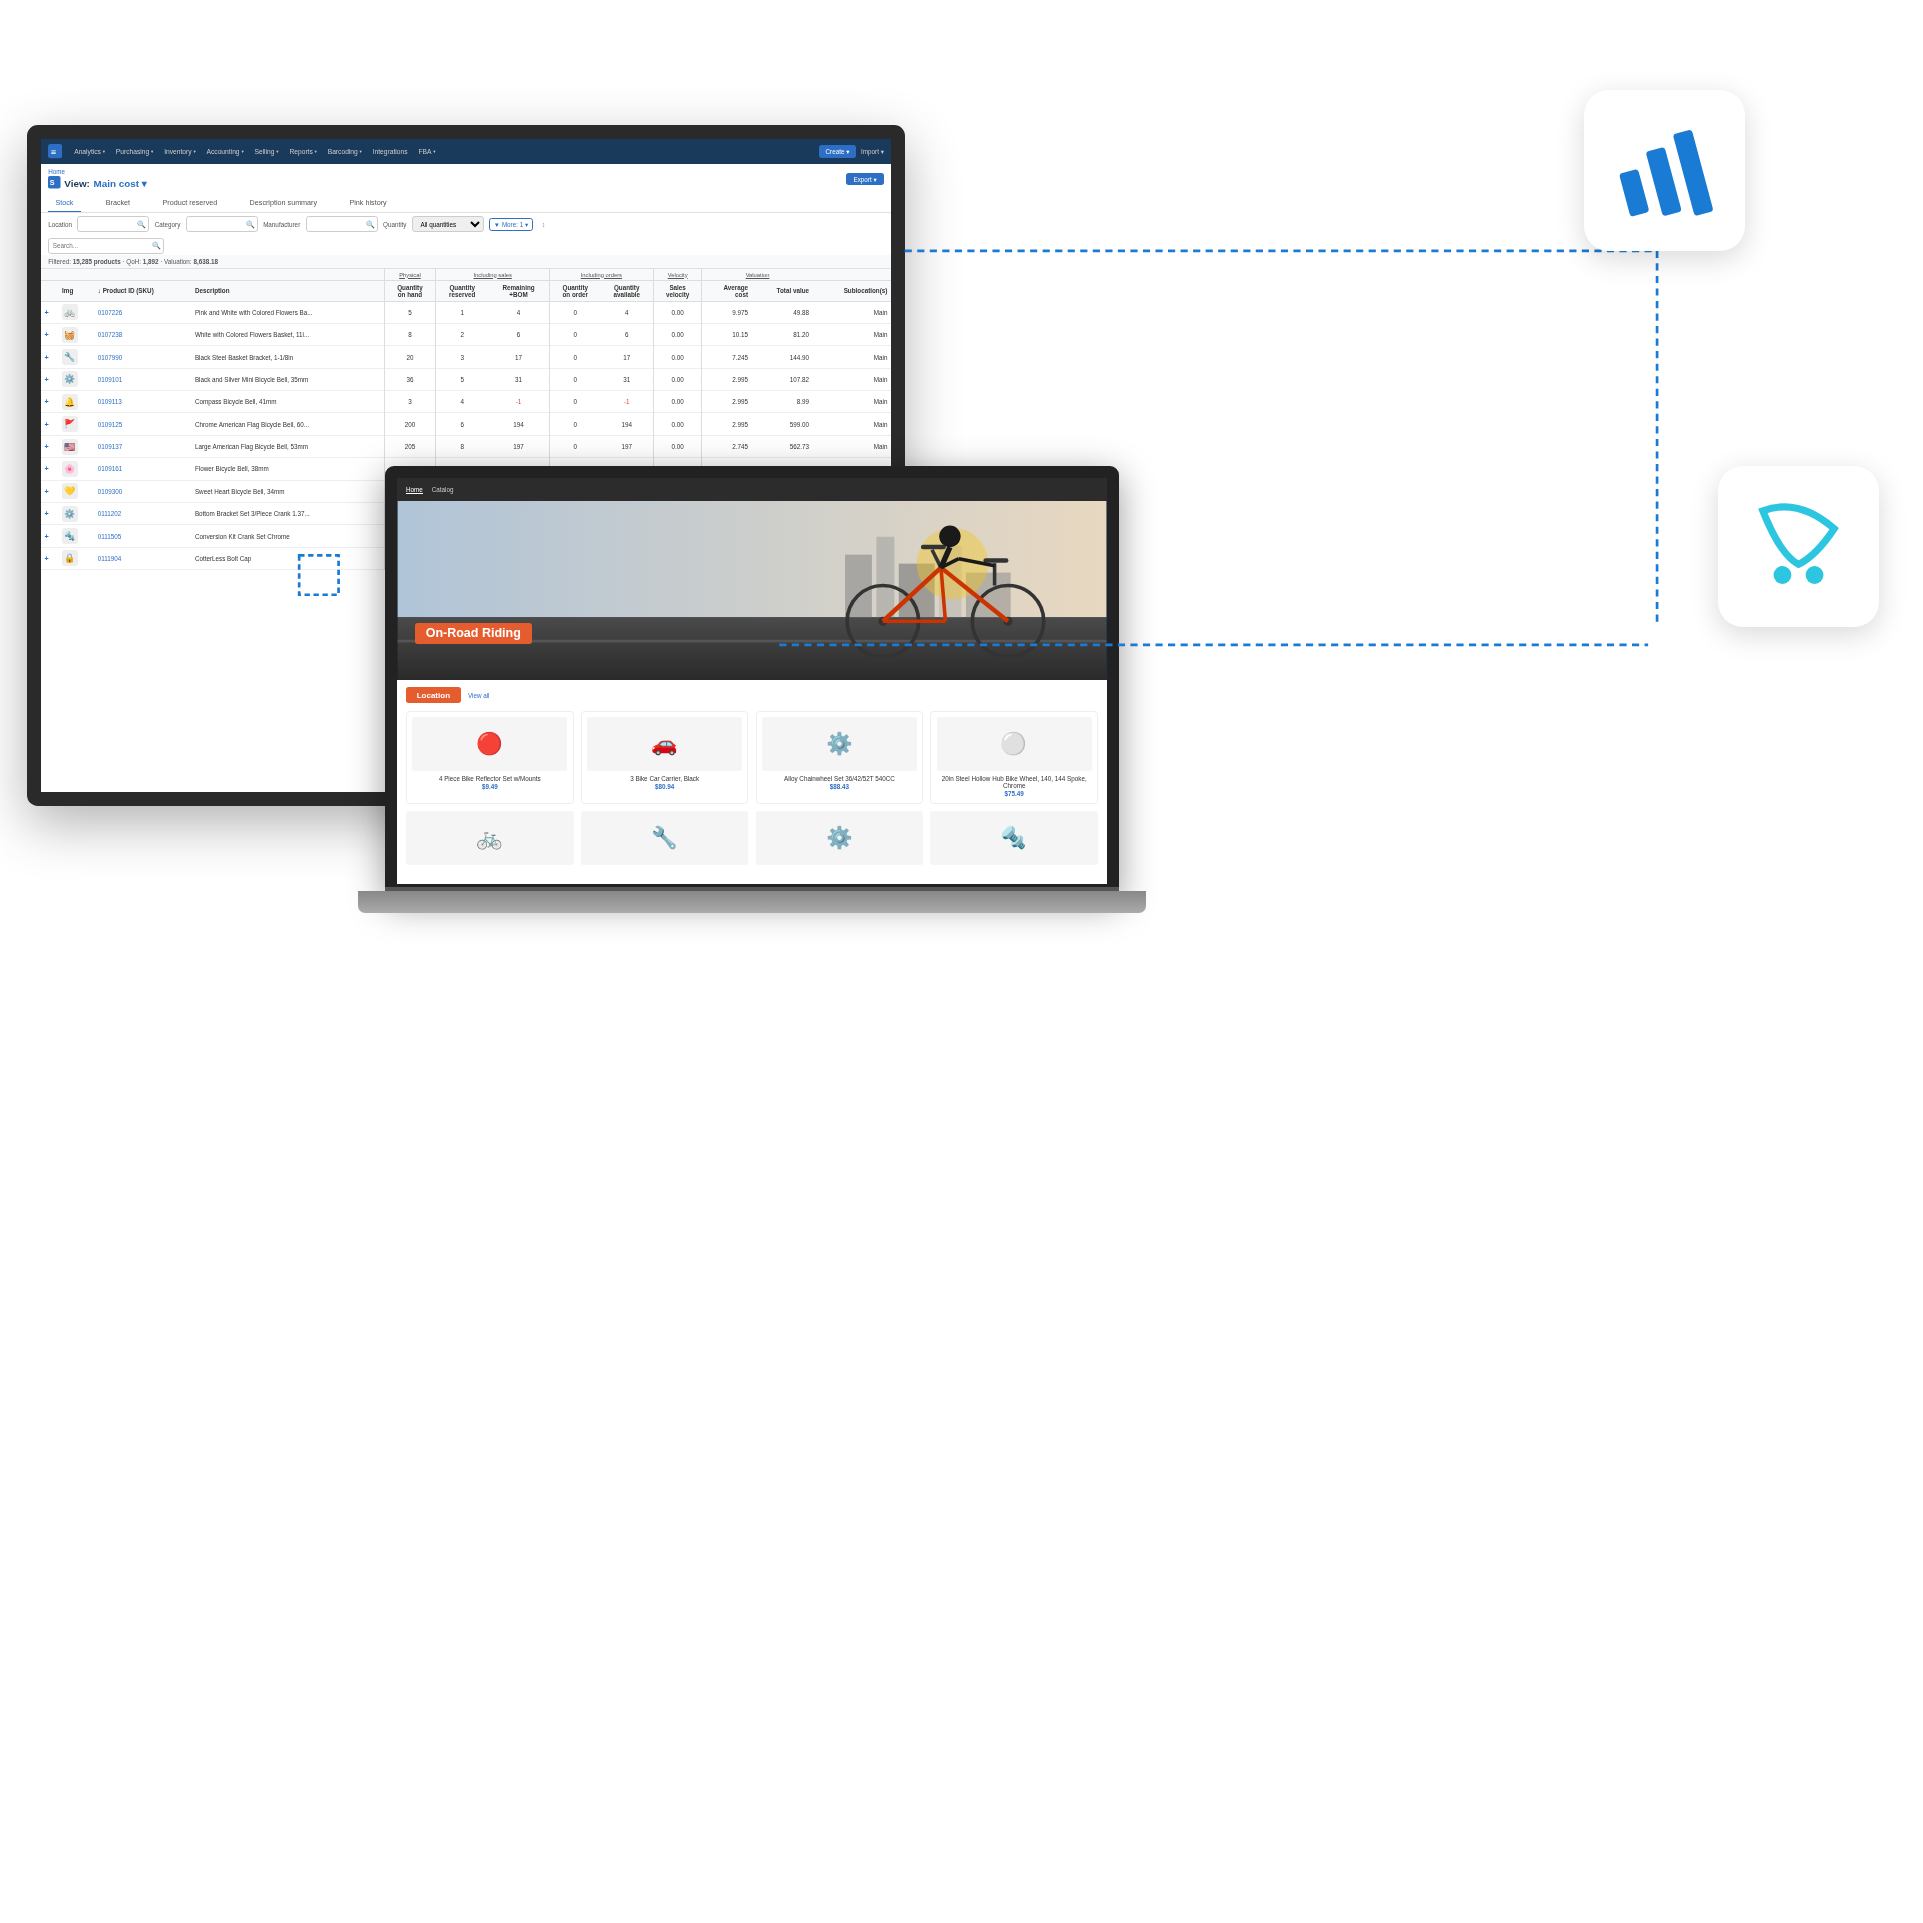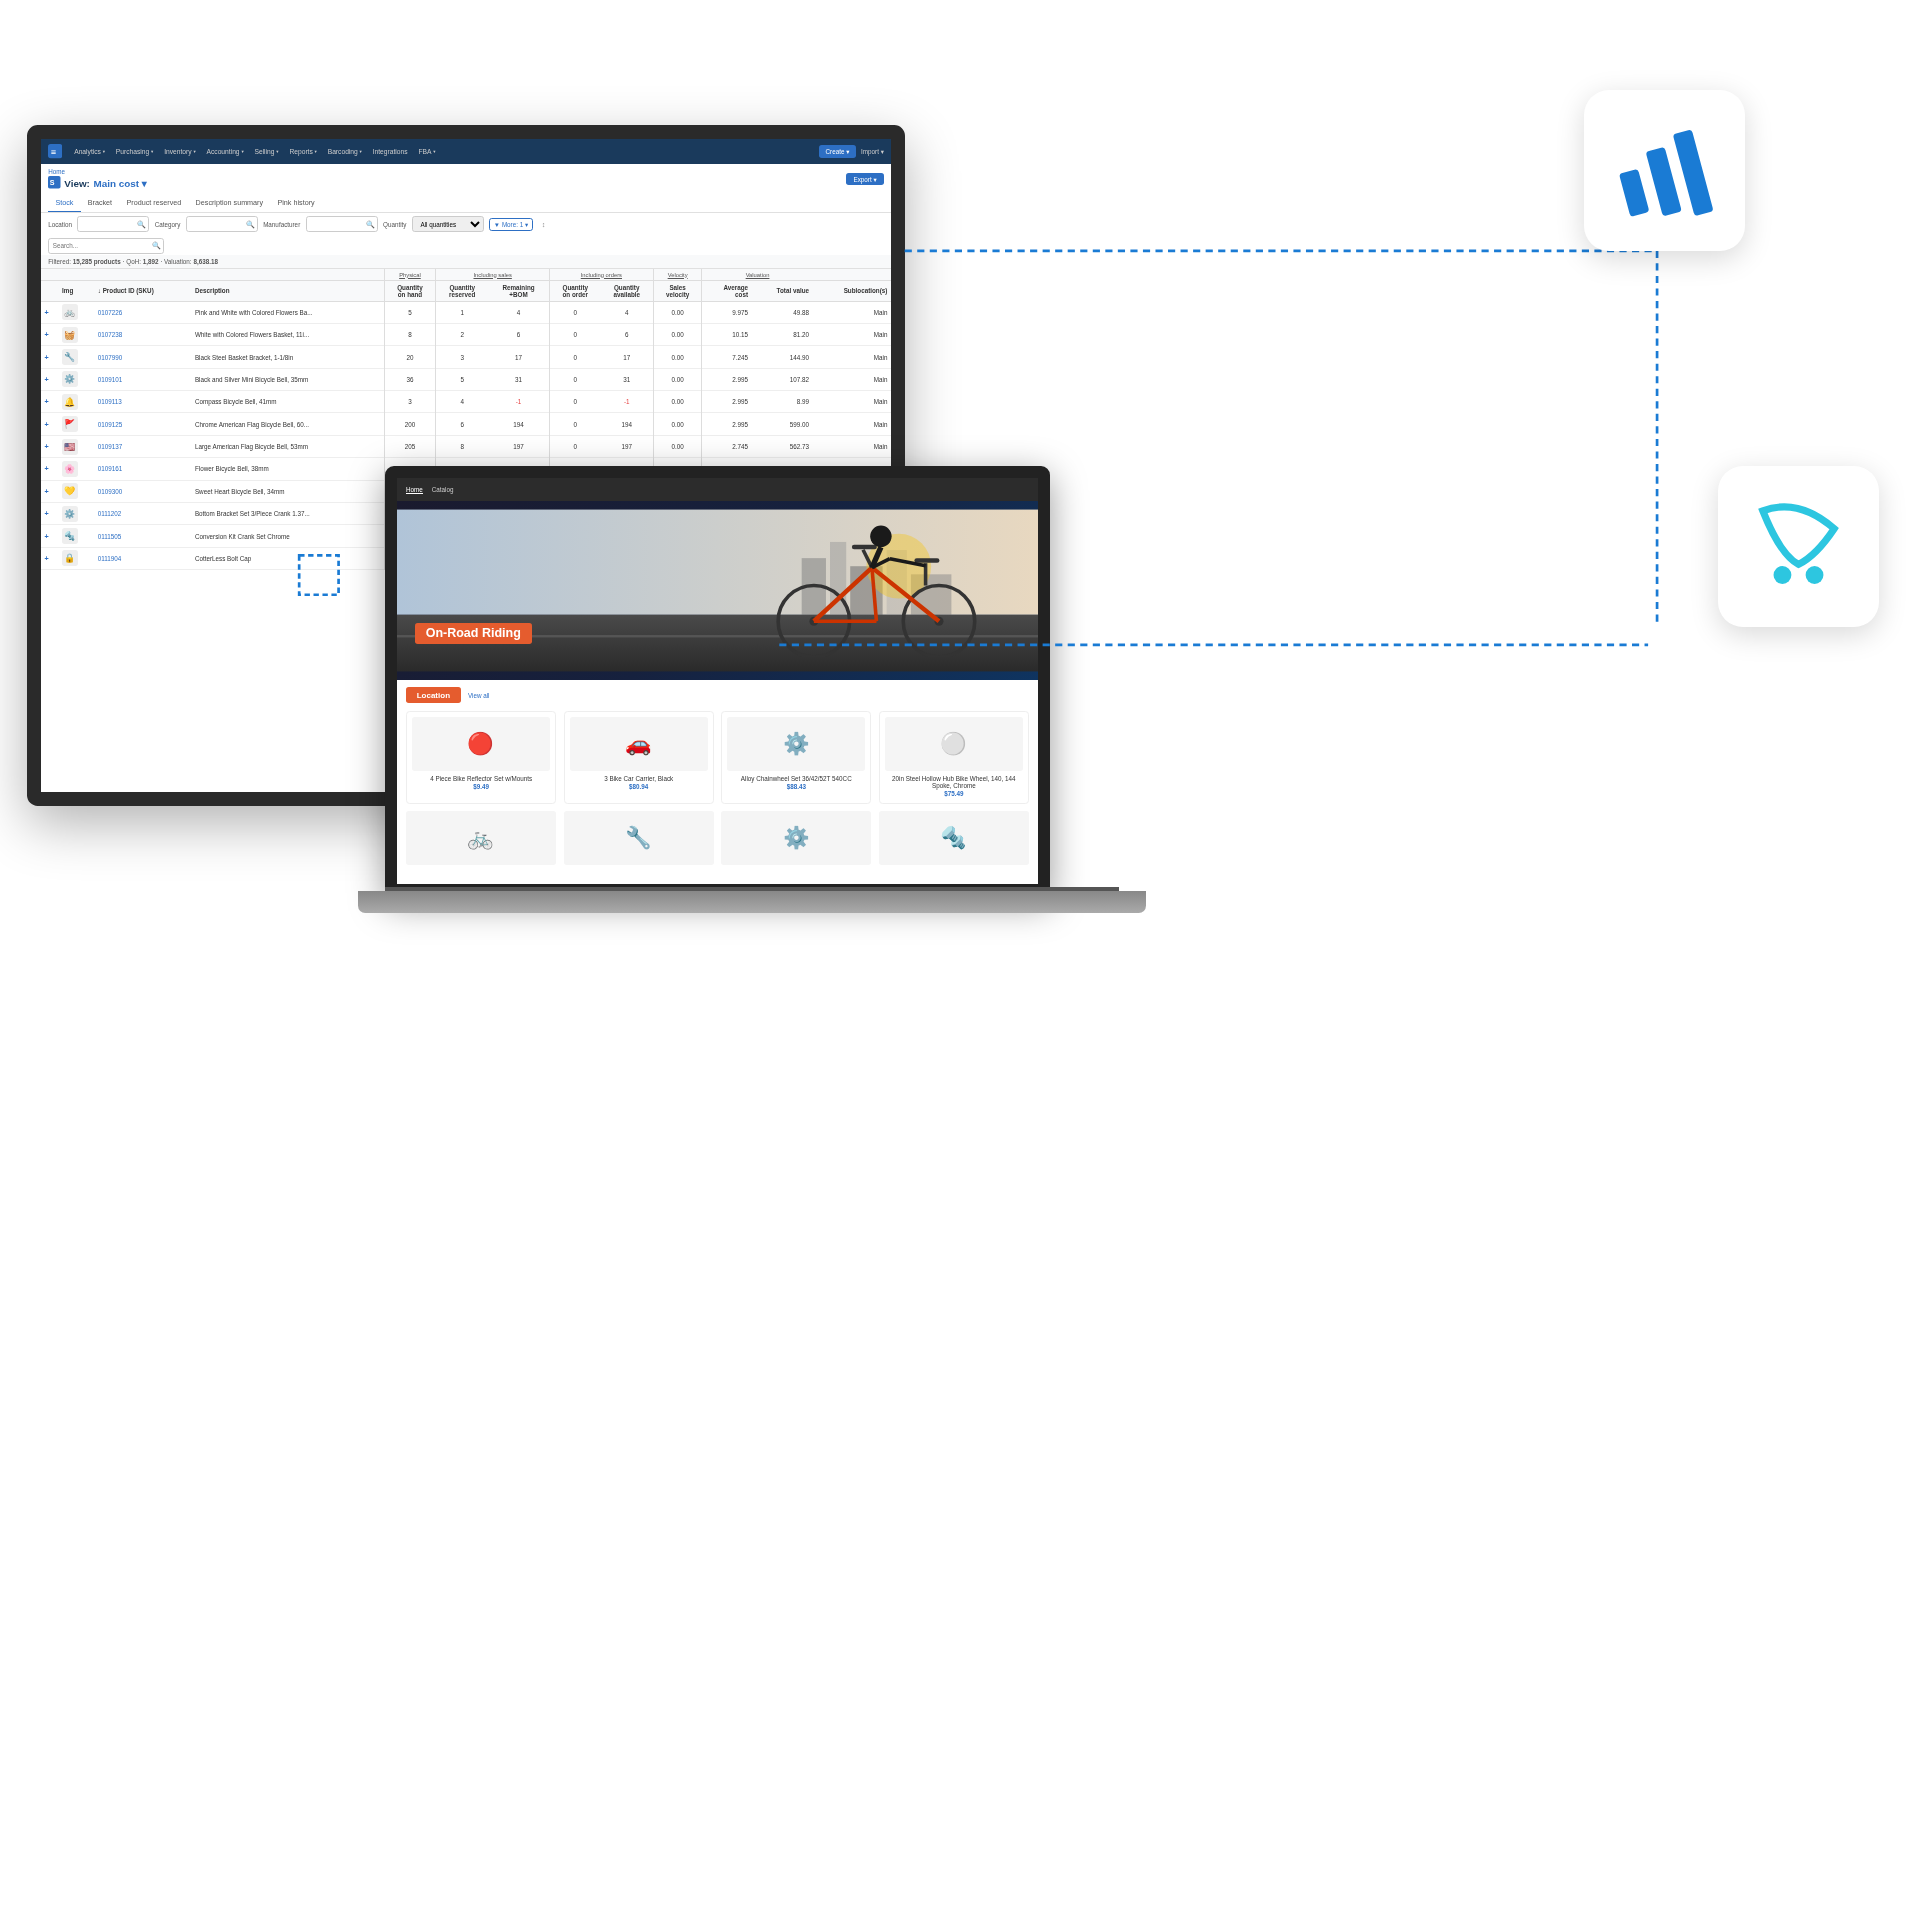--- a/index.html
+++ b/index.html
@@ -167,21 +167,21 @@
     }
 
     .header-row {
       display: flex;
       align-items: center;
     }
 
     
     .tabs {
       display: flex;
-      gap: 0;
+      gap: 18px;
       border-bottom: none;
     }
 
     .tab {
       font-size: 7.2px;
       padding: 3.6px 7.2px;
       cursor: pointer;
       color: #555;
       border-bottom: 1.8px solid transparent;
     }
@@ -350,21 +350,21 @@
       position: absolute;
       top: 466px;
       left: 385px;
       width: 734px;
       height: 502px;
     }
 
     .laptop-screen {
       position: absolute;
       top: 0; left: 0;
-      width: 665px;
+      width: 734px;
       height: 430px;
       background: #1a1a2e;
       border-radius: 9px 9px 0 0;
       border: 12.5px solid #222;
       overflow: hidden;
       box-shadow: 0 9px 36px rgba(0,0,0,0.4);
     }
 
     .laptop-base {
       position: absolute;

